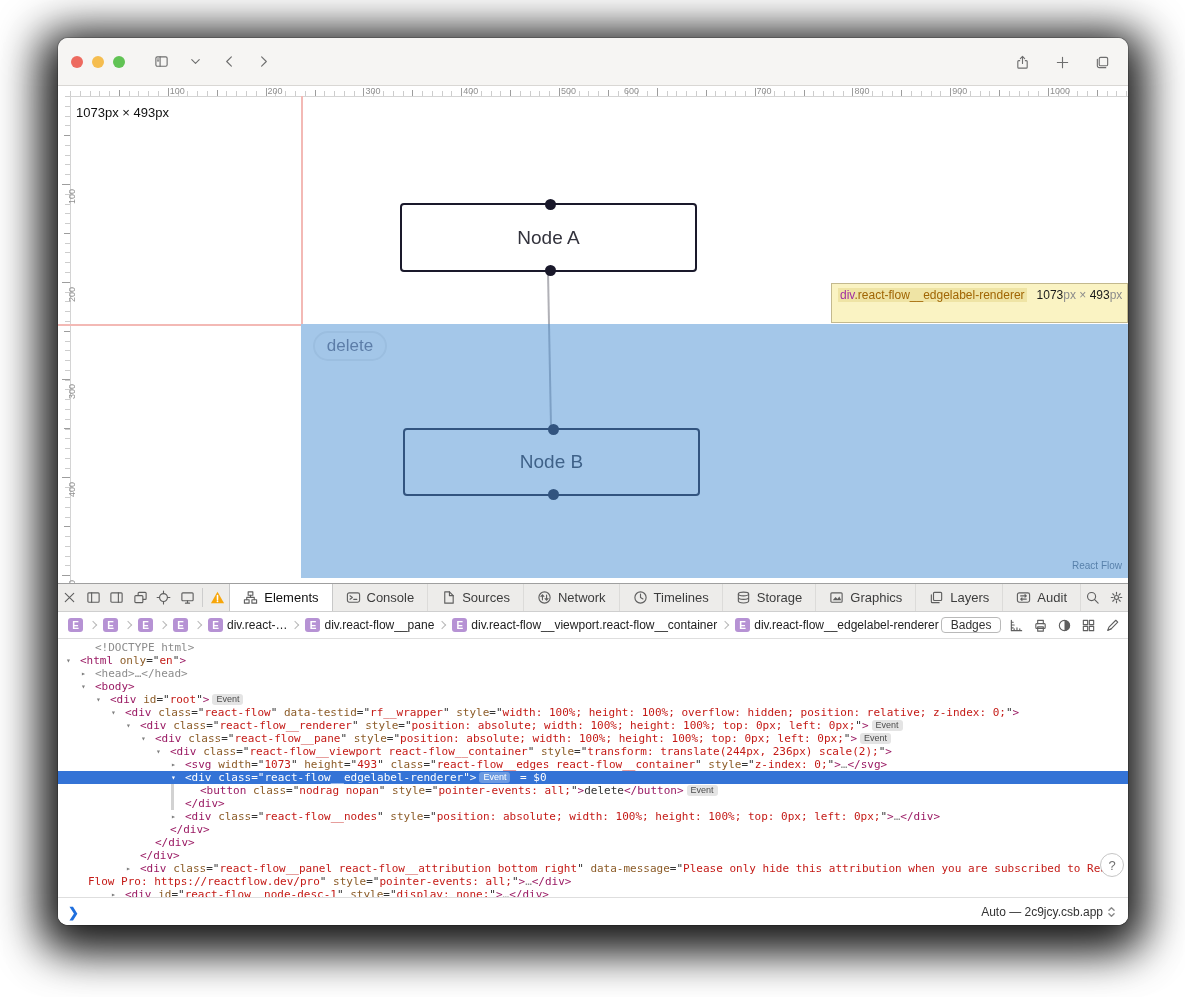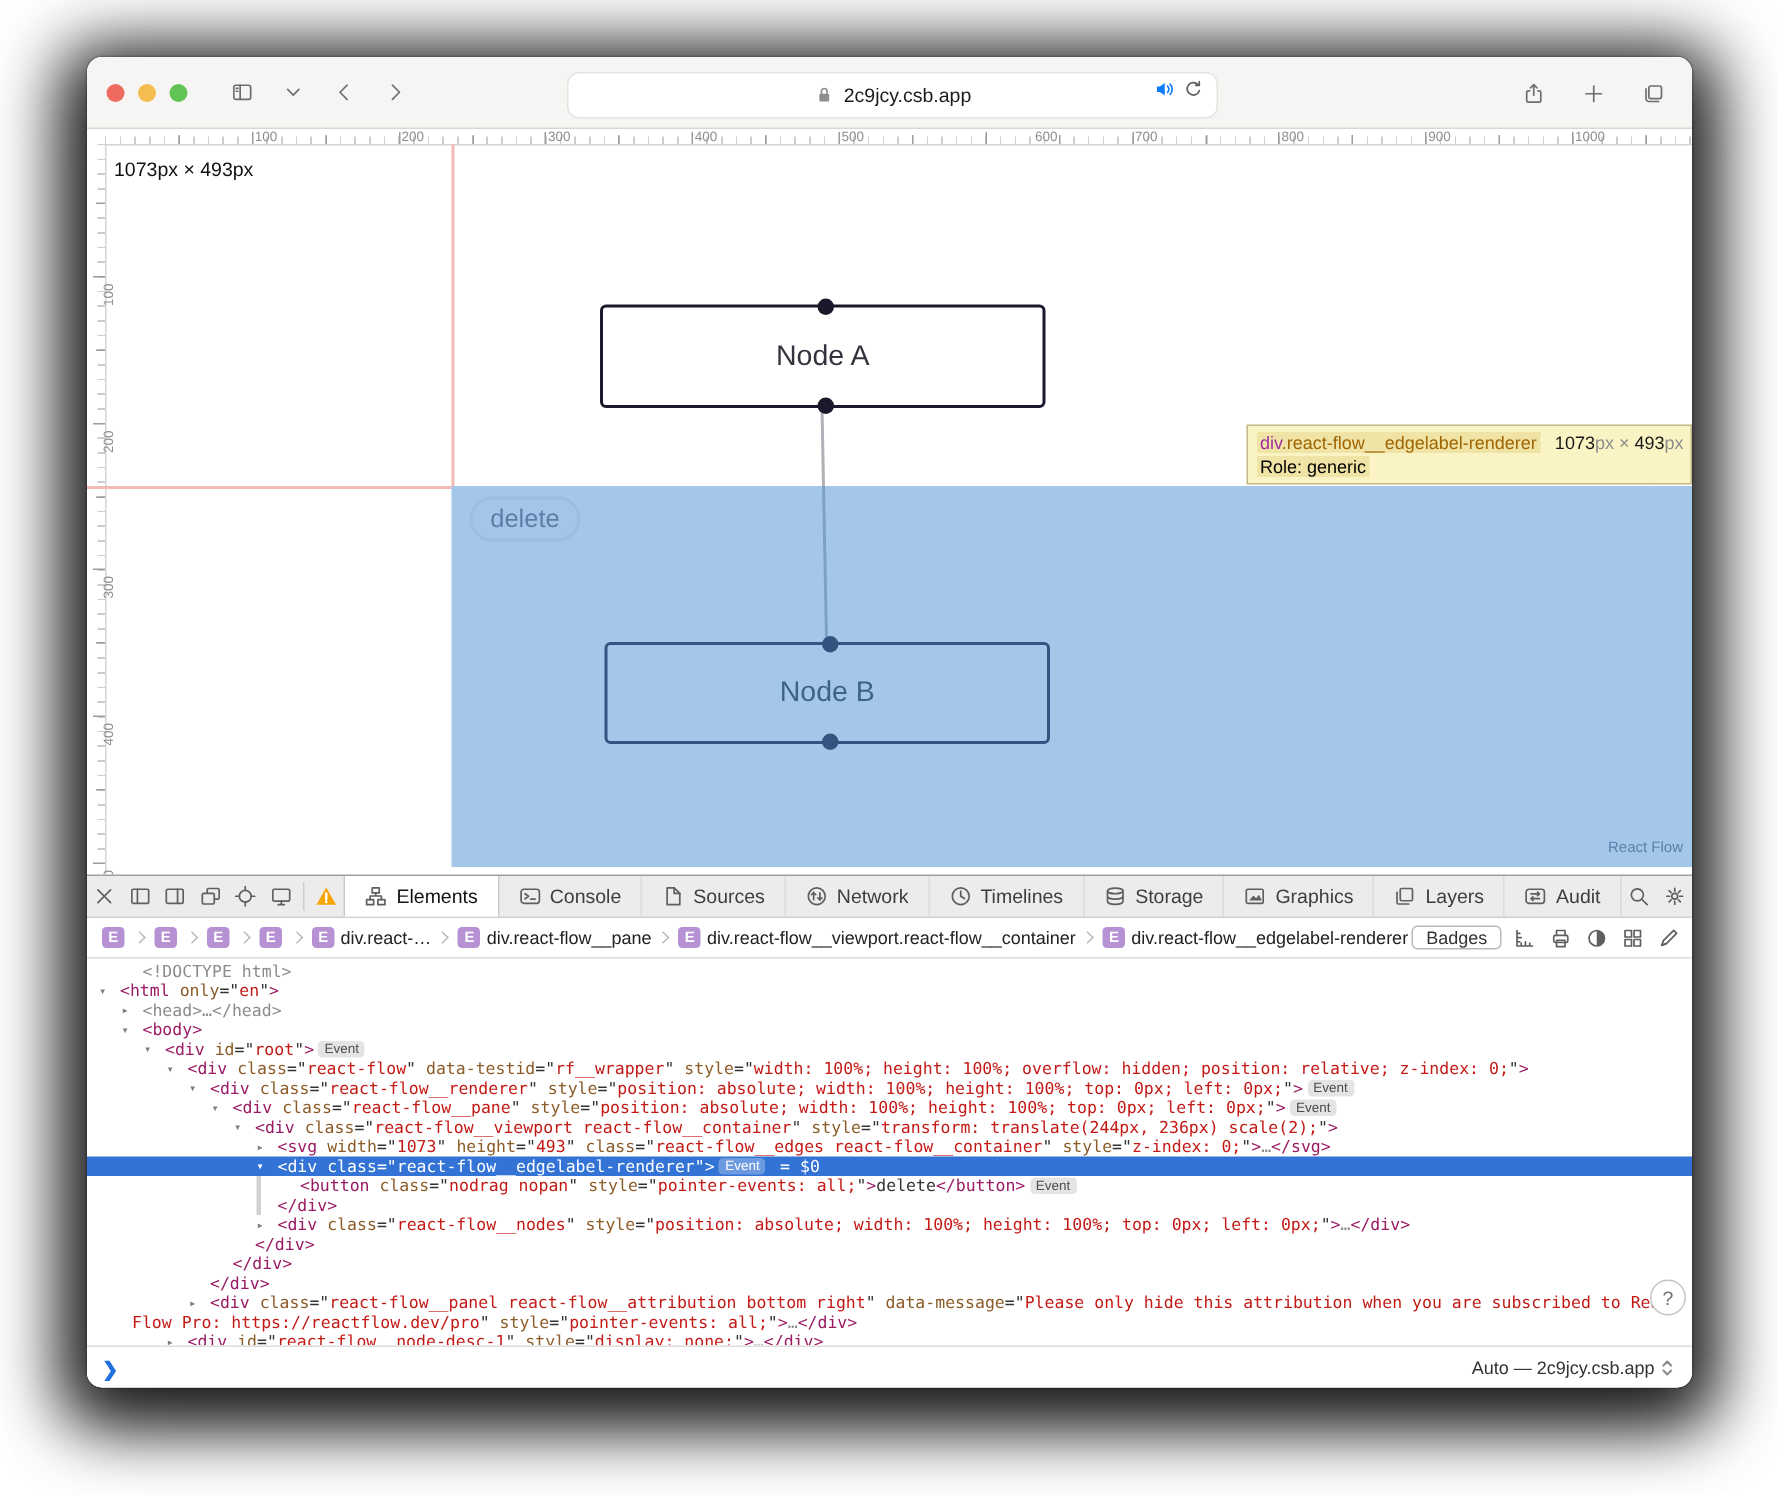--- a/index.html
+++ b/index.html
@@ -113,42 +113,20 @@
             <svg width="15" height="15" viewBox="0 0 16 16" fill="none" stroke="#5f5f5f" stroke-width="1.2" stroke-linecap="round" stroke-linejoin="round">
               <path d="M10 3L5 8l5 5"></path>
             </svg>
           </span>
           <span class="tb-ico">
             <svg width="15" height="15" viewBox="0 0 16 16" fill="none" stroke="#5f5f5f" stroke-width="1.2" stroke-linecap="round" stroke-linejoin="round">
               <path d="M6 3l5 5-5 5"></path>
             </svg>
           </span>
         </div>
-      <div class="urlbar">
-        <span id="lock-slot">
-            <svg width="15" height="15" viewBox="0 0 16 16" fill="none" stroke="#5f5f5f" stroke-width="1.2" stroke-linecap="round" stroke-linejoin="round">
-              <rect x="4.5" y="7" width="7" height="5.5" rx="1" fill="#8e8e8e" stroke="none"></rect>
-              <path d="M6 7V5.2a2 2 0 014 0V7" stroke="#8e8e8e"></path>
-            </svg>
-          </span>
-        <span>2c9jcy.csb.app</span>
-        <span class="url-right">
-          <span id="audio-slot">
-              <svg width="15" height="15" viewBox="0 0 16 16" fill="none" stroke="#5f5f5f" stroke-width="1.2" stroke-linecap="round" stroke-linejoin="round">
-                <path d="M2.5 6v4h2L8 12.5v-9L4.5 6z" fill="#0a7cff" stroke="none"></path>
-                <path d="M10 5.8a3 3 0 010 4.4M11.8 4.3a5.4 5.4 0 010 7.4" stroke="#0a7cff"></path>
-              </svg>
-            </span>
-          <span id="reload-slot">
-              <svg width="15" height="15" viewBox="0 0 16 16" fill="none" stroke="#5f5f5f" stroke-width="1.2" stroke-linecap="round" stroke-linejoin="round">
-                <path d="M12.3 9a4.4 4.4 0 11-1-4.3M12.3 2.6v2.6H9.7"></path>
-              </svg>
-            </span>
-        </span>
-      </div>
       <div class="tb-right" id="tb-right">
           <span class="tb-ico">
             <svg width="15" height="15" viewBox="0 0 16 16" fill="none" stroke="#5f5f5f" stroke-width="1.2" stroke-linecap="round" stroke-linejoin="round">
               <path d="M5 6H4a1 1 0 00-1 1v6a1 1 0 001 1h8a1 1 0 001-1V7a1 1 0 00-1-1h-1M8 1.5V9M8 1.5L5.7 3.8M8 1.5l2.3 2.3"></path>
             </svg>
           </span>
           <span class="tb-ico">
             <svg width="15" height="15" viewBox="0 0 16 16" fill="none" stroke="#5f5f5f" stroke-width="1.2" stroke-linecap="round" stroke-linejoin="round">
               <path d="M8 2.5v11M2.5 8h11"></path>
             </svg>
@@ -174,21 +152,21 @@
           <div class="tick" style="left: 293.4px; bottom: 0px; width: 1px; height: 8px;"></div>
           <div class="rlabel" style="left: 295.4px; top: 0px;">300</div>
           <div class="tick" style="left: 342.3px; bottom: 0px; width: 1px; height: 6px;"></div>
           <div class="tick" style="left: 391.2px; bottom: 0px; width: 1px; height: 8px;"></div>
           <div class="rlabel" style="left: 393.2px; top: 0px;">400</div>
           <div class="tick" style="left: 440.1px; bottom: 0px; width: 1px; height: 6px;"></div>
           <div class="tick" style="left: 489px; bottom: 0px; width: 1px; height: 8px;"></div>
           <div class="rlabel" style="left: 491px; top: 0px;">500</div>
           <div class="tick" style="left: 537.9px; bottom: 0px; width: 1px; height: 6px;"></div>
           <div class="tick" style="left: 586.8px; bottom: 0px; width: 1px; height: 8px;"></div>
-          <div class="rlabel" style="left: 620px; top: 0px;">600</div>
+          <div class="rlabel" style="left: 554px; top: 0px;">600</div>
           <div class="tick" style="left: 635.7px; bottom: 0px; width: 1px; height: 6px;"></div>
           <div class="tick" style="left: 684.6px; bottom: 0px; width: 1px; height: 8px;"></div>
           <div class="rlabel" style="left: 686.6px; top: 0px;">700</div>
           <div class="tick" style="left: 733.5px; bottom: 0px; width: 1px; height: 6px;"></div>
           <div class="tick" style="left: 782.4px; bottom: 0px; width: 1px; height: 8px;"></div>
           <div class="rlabel" style="left: 784.4px; top: 0px;">800</div>
           <div class="tick" style="left: 831.3px; bottom: 0px; width: 1px; height: 6px;"></div>
           <div class="tick" style="left: 880.2px; bottom: 0px; width: 1px; height: 8px;"></div>
           <div class="rlabel" style="left: 882.2px; top: 0px;">900</div>
           <div class="tick" style="left: 929.1px; bottom: 0px; width: 1px; height: 6px;"></div>
@@ -236,21 +214,20 @@
 
       <div class="redline" style="left:243px;top:10px;width:2px;height:228px;"></div>
       <div class="redline" style="left:0;top:238px;width:243px;height:2px;"></div>
       <div class="overlay"></div>
 
       <div class="tooltip">
         <div>
           <span class="tt-chip"><span class="tt-tag">div</span><span class="tt-cls">.react-flow__edgelabel-renderer</span></span>
           <span>&nbsp;&nbsp;</span><span class="tt-num">1073</span><span class="tt-px">px</span><span class="tt-px"> × </span><span class="tt-num">493</span><span class="tt-px">px</span>
         </div>
-        <div><span class="tt-chip">Role: generic</span></div>
         <div class="tt-notch"></div>
       </div>
     </div>
 
     <div class="devtools">
       <div class="dt-toolbar" id="dt-toolbar">
           <span class="dt-ico">
             <svg width="15" height="15" viewBox="0 0 16 16" fill="none" stroke="#5f5f5f" stroke-width="1.2" stroke-linecap="round" stroke-linejoin="round">
               <path d="M3.5 3.5l9 9M12.5 3.5l-9 9"></path>
             </svg>

